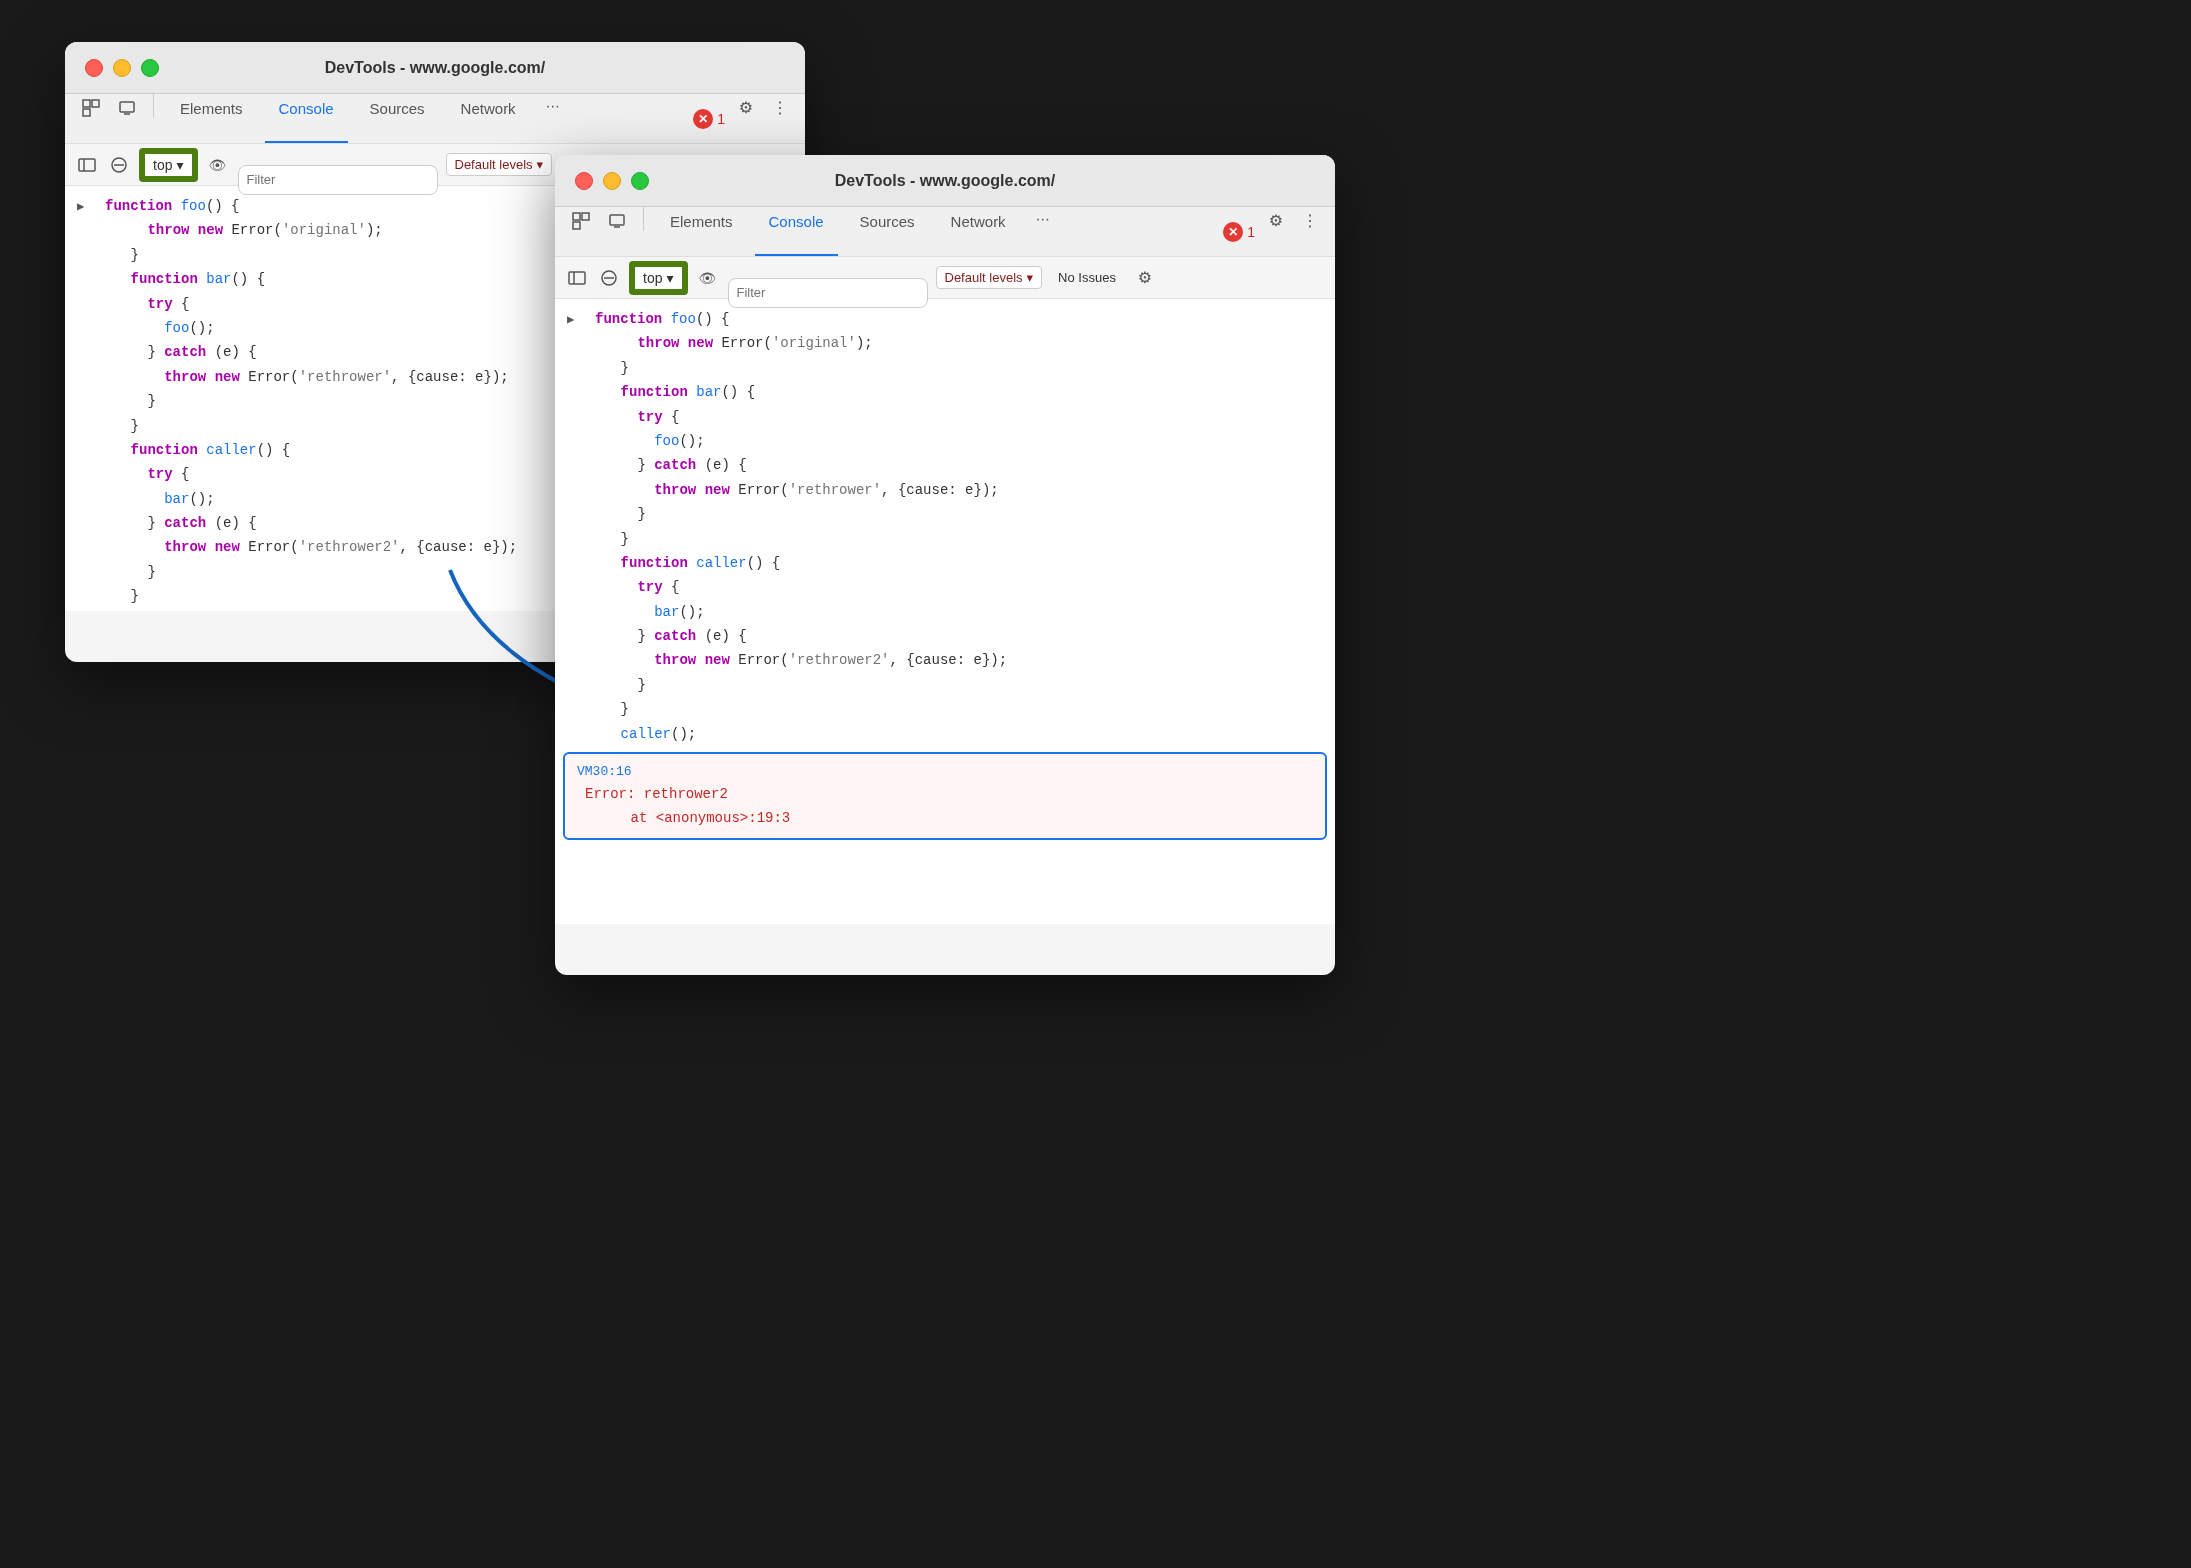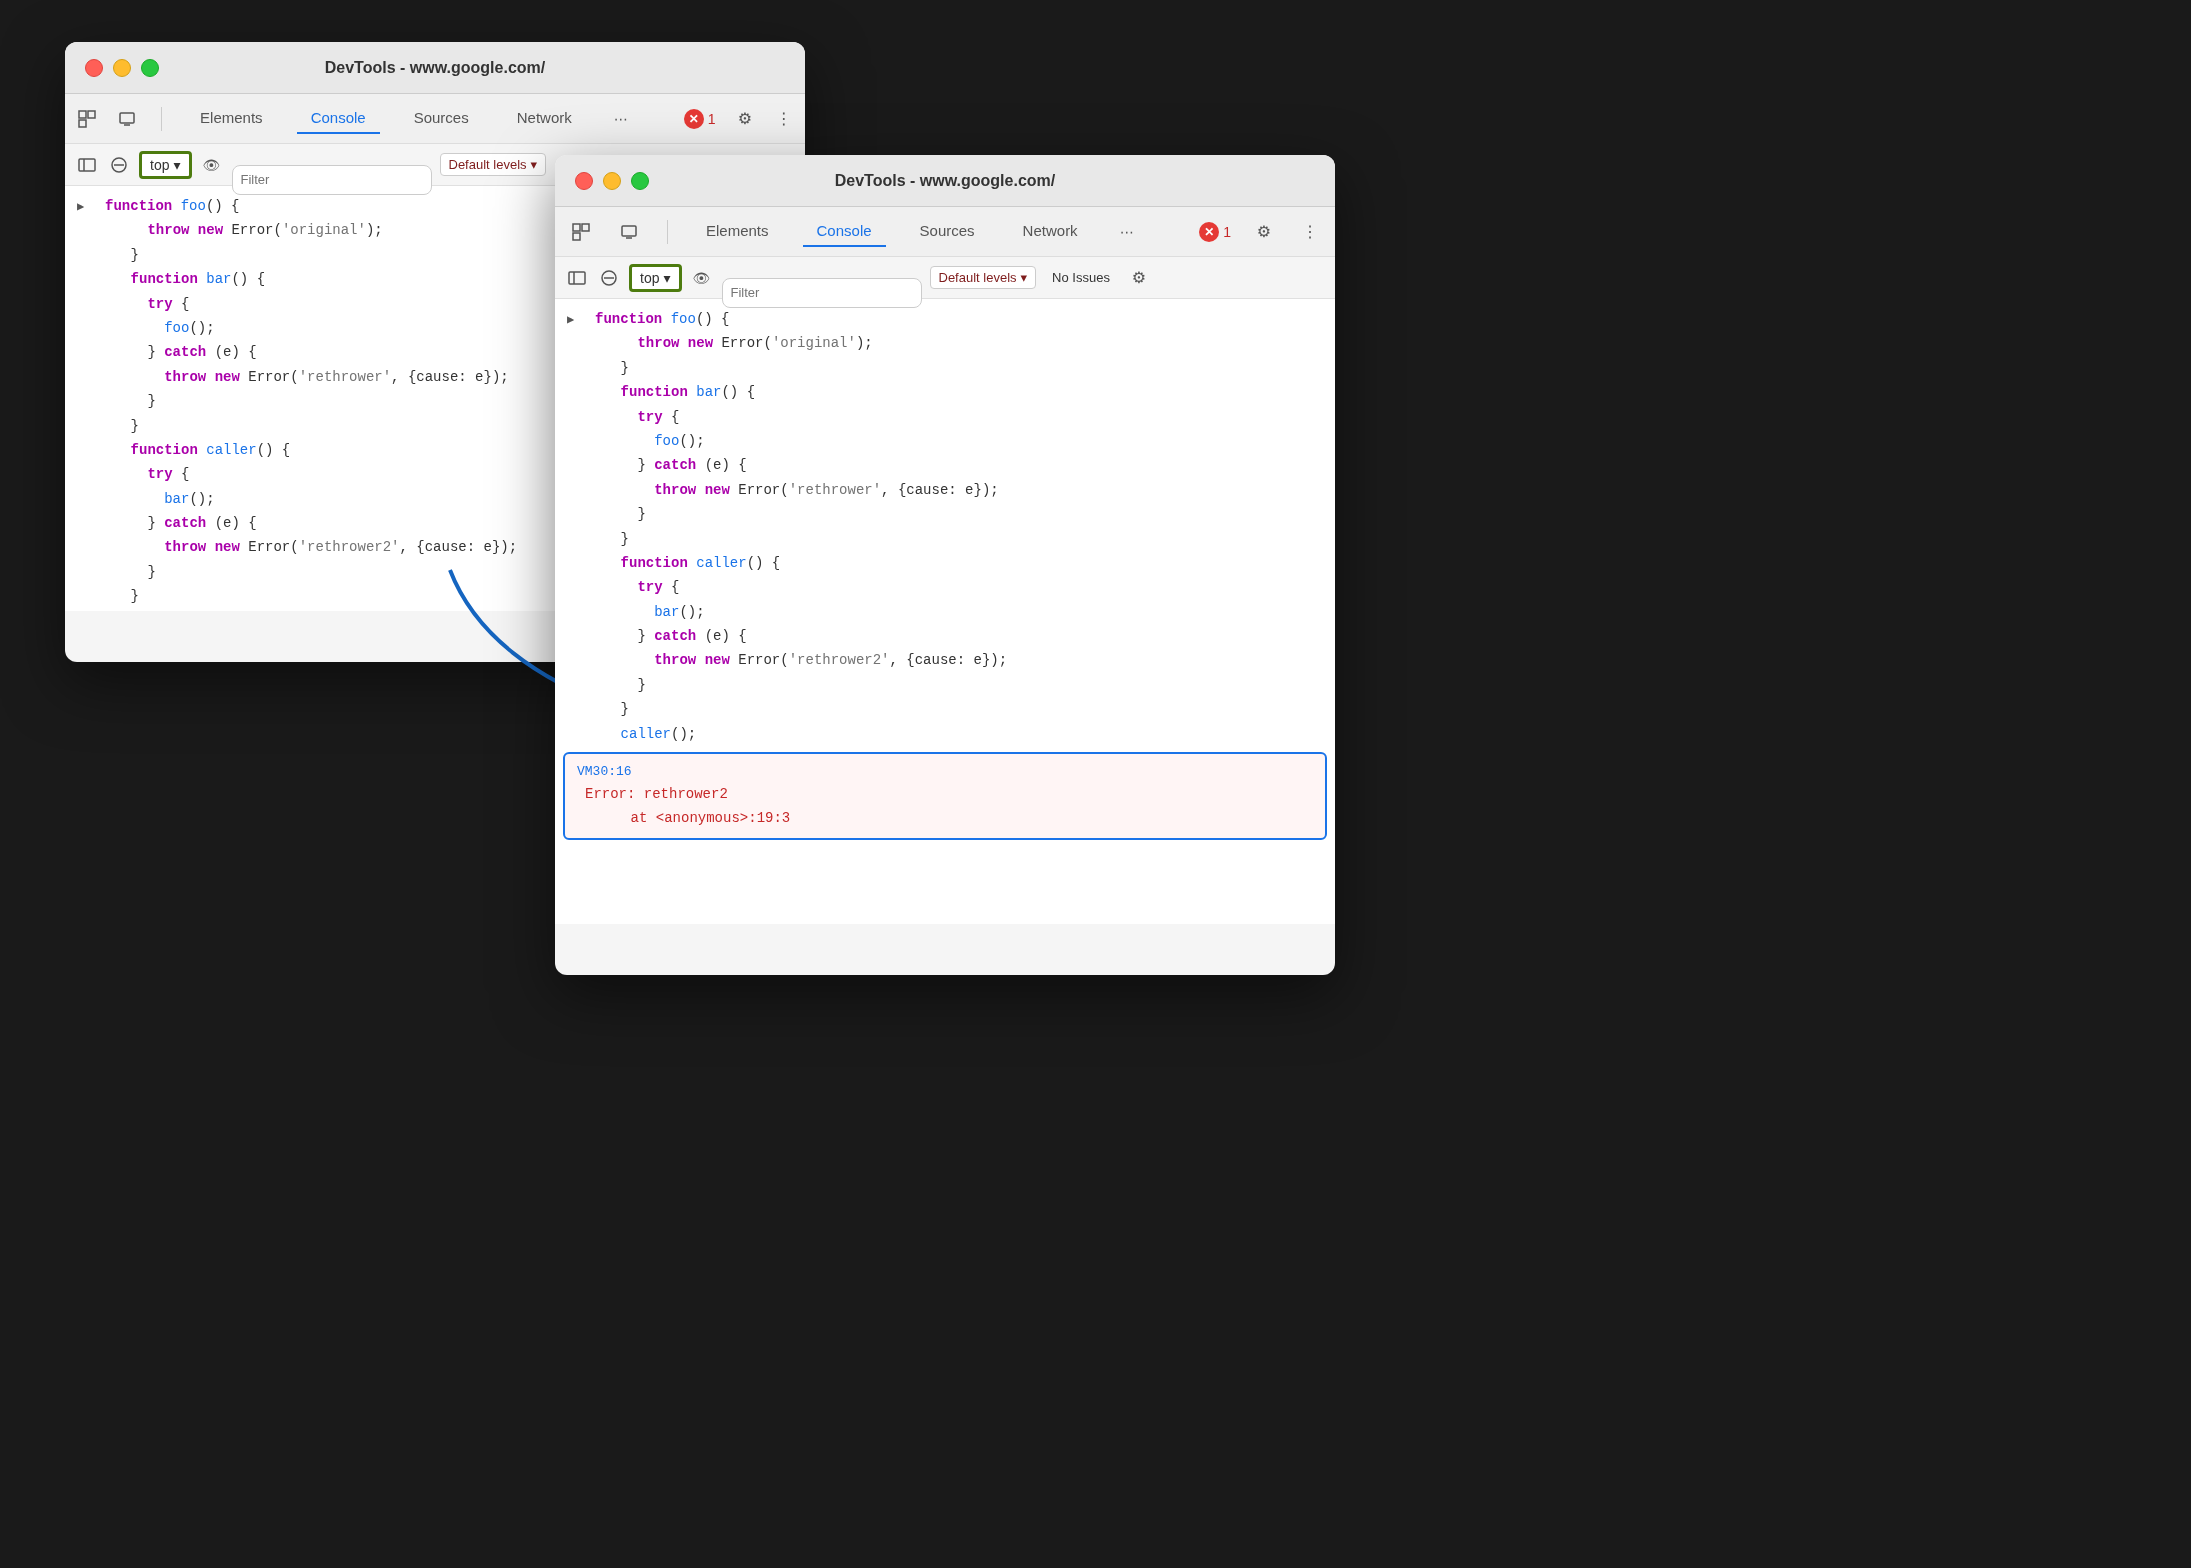--- a/index.html
+++ b/index.html
@@ -53,23 +53,22 @@
       font-size: 16px;
       font-weight: 600;
       color: #333;
     }
 
     
     .devtools-toolbar {
       background: #f0f0f0;
       height: 50px;
       display: flex;
-      align-items: center;
       padding: 0 12px;
-      gap: 20px;
+      gap: 8px;
       border-bottom: 1px solid #ddd;
     }
 
     .toolbar-icon {
       width: 28px;
       height: 28px;
       display: flex;
       align-items: center;
       justify-content: center;
       border-radius: 4px;
@@ -129,21 +128,21 @@
       border-radius: 3px;
     }
 
     .top-selector {
       display: flex;
       align-items: center;
       gap: 4px;
       font-size: 14px;
       color: #333;
       padding: 3px 8px;
-      border: 3px solid #4d7c0f;
+      border: 6px solid #4d7c0f;
       border-radius: 4px;
       background: white;
       cursor: pointer;
     }
 
     .filter-input {
       flex: 1;
       max-width: 200px;
       height: 30px;
       border: 1px solid #ccc;

